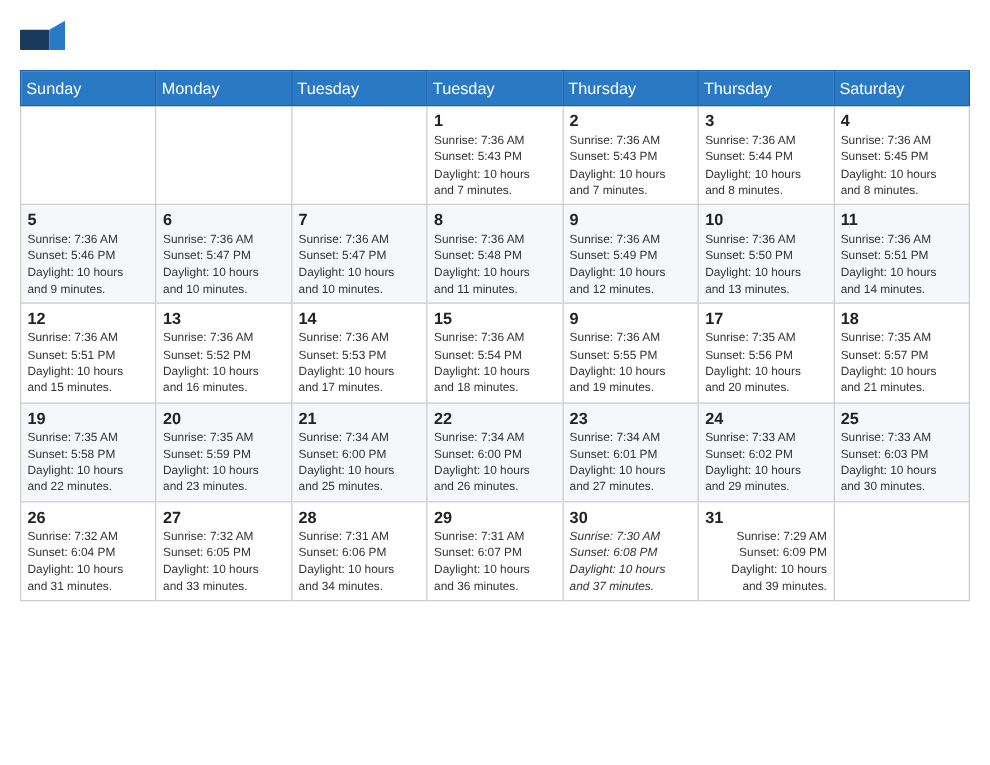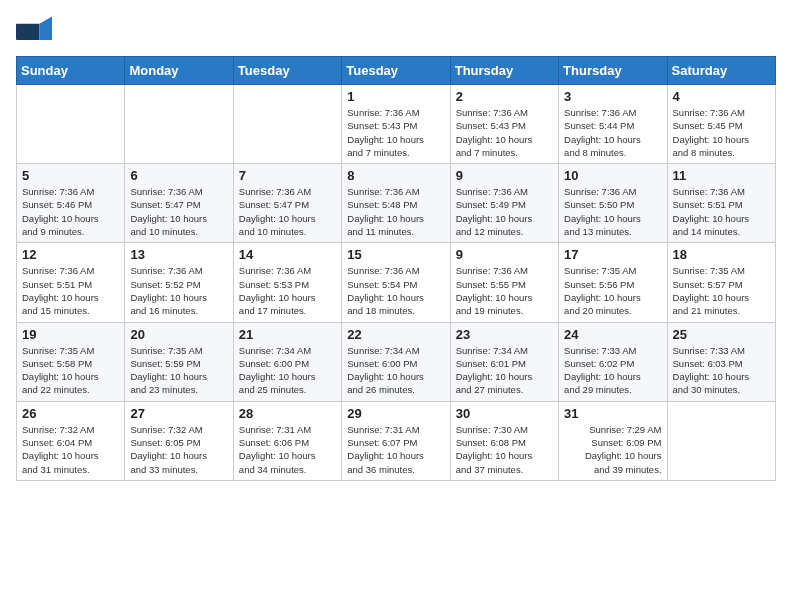--- a/index.html
+++ b/index.html
@@ -45,21 +45,21 @@
     }
     .calendar {
       width: 100%;
       border-collapse: collapse;
       border: 1px solid #ccc;
     }
     .calendar th {
       background-color: #2979c4;
       color: #fff;
       font-size: 13px;
-      font-weight: bold;
+      font-weight: normal;
       padding: 6px 4px;
       border: 1px solid #2060a8;
       text-align: left;
     }
     .calendar td {
       border: 1px solid #ccc;
       vertical-align: top;
       padding: 4px 5px;
       width: 108px;
       min-height: 80px;
@@ -327,21 +327,21 @@
         </td>
         <td>
           <span class="day-number">29</span>
           <div class="day-info" style="white-space: pre-line;">Sunrise: 7:31 AM
 Sunset: 6:07 PM
 Daylight: 10 hours
 and 36 minutes.</div>
         </td>
         <td>
           <span class="day-number">30</span>
-          <div class="day-info" style="white-space: pre-line;">Sunrise: 7:30 AM
+          <div class="day-info" style="white-space: pre-line; font-style: italic;">Sunrise: 7:30 AM
 Sunset: 6:08 PM
 Daylight: 10 hours
 and 37 minutes.</div>
         </td>
         <td>
           <span class="day-number">31</span>
           <div class="day-info" style="white-space: pre-line; text-align: right;">Sunrise: 7:29 AM
 Sunset: 6:09 PM
 Daylight: 10 hours
 and 39 minutes.</div>

